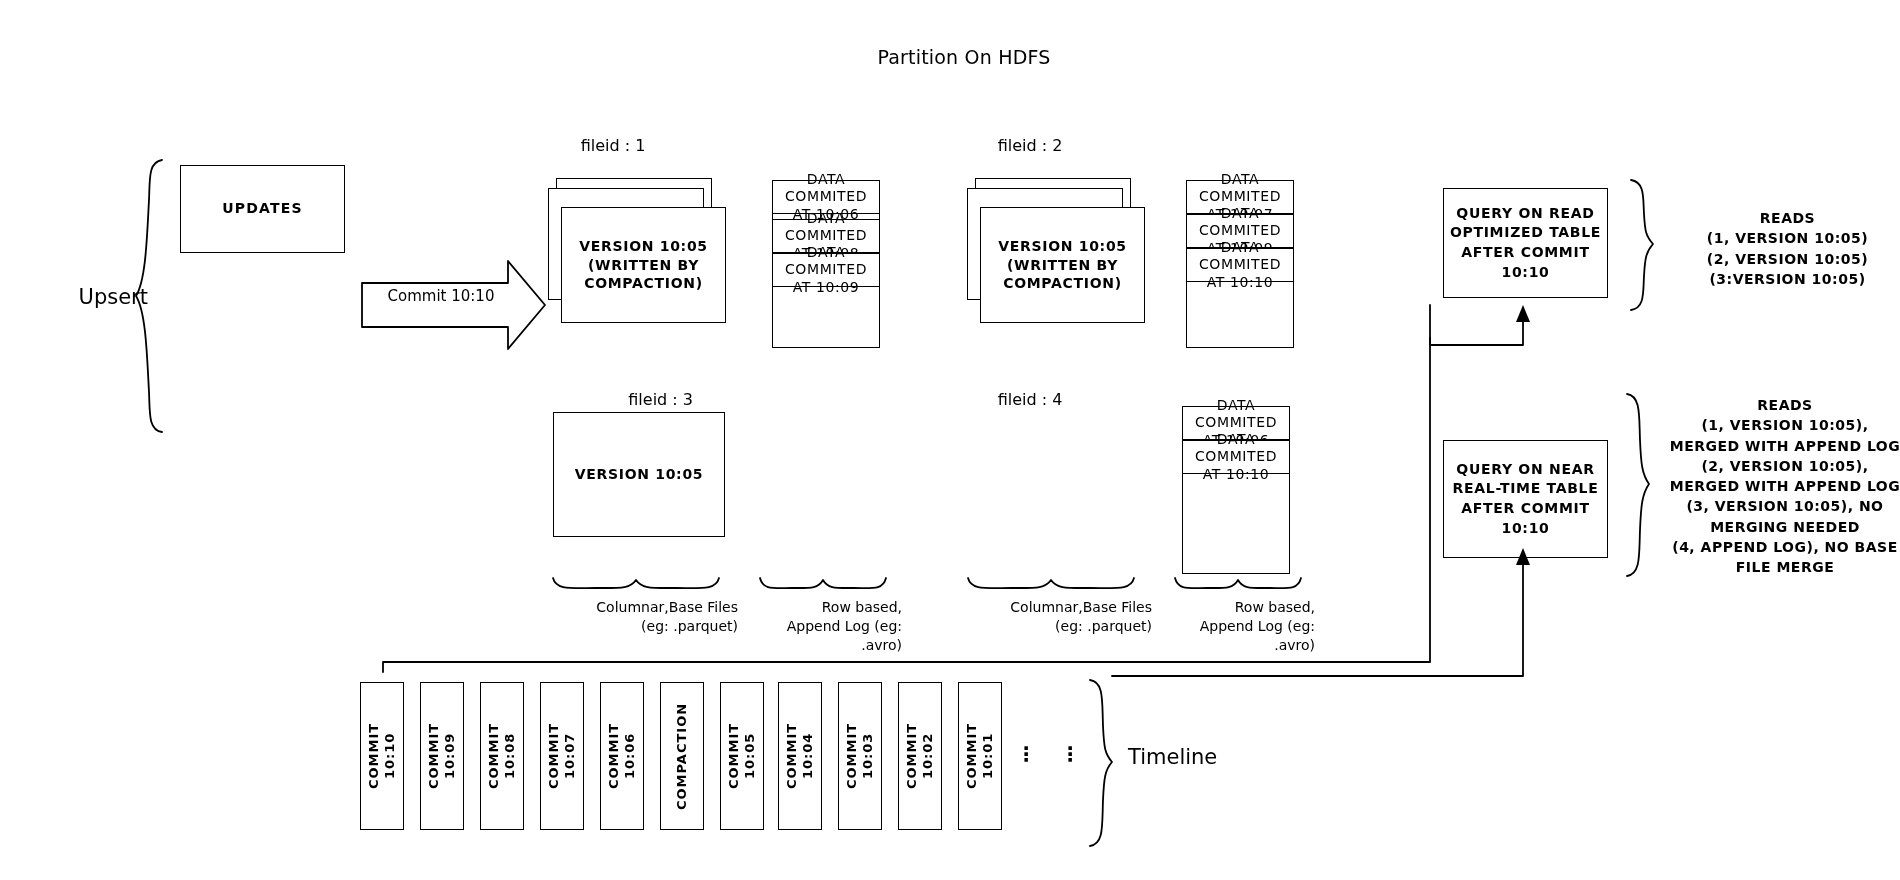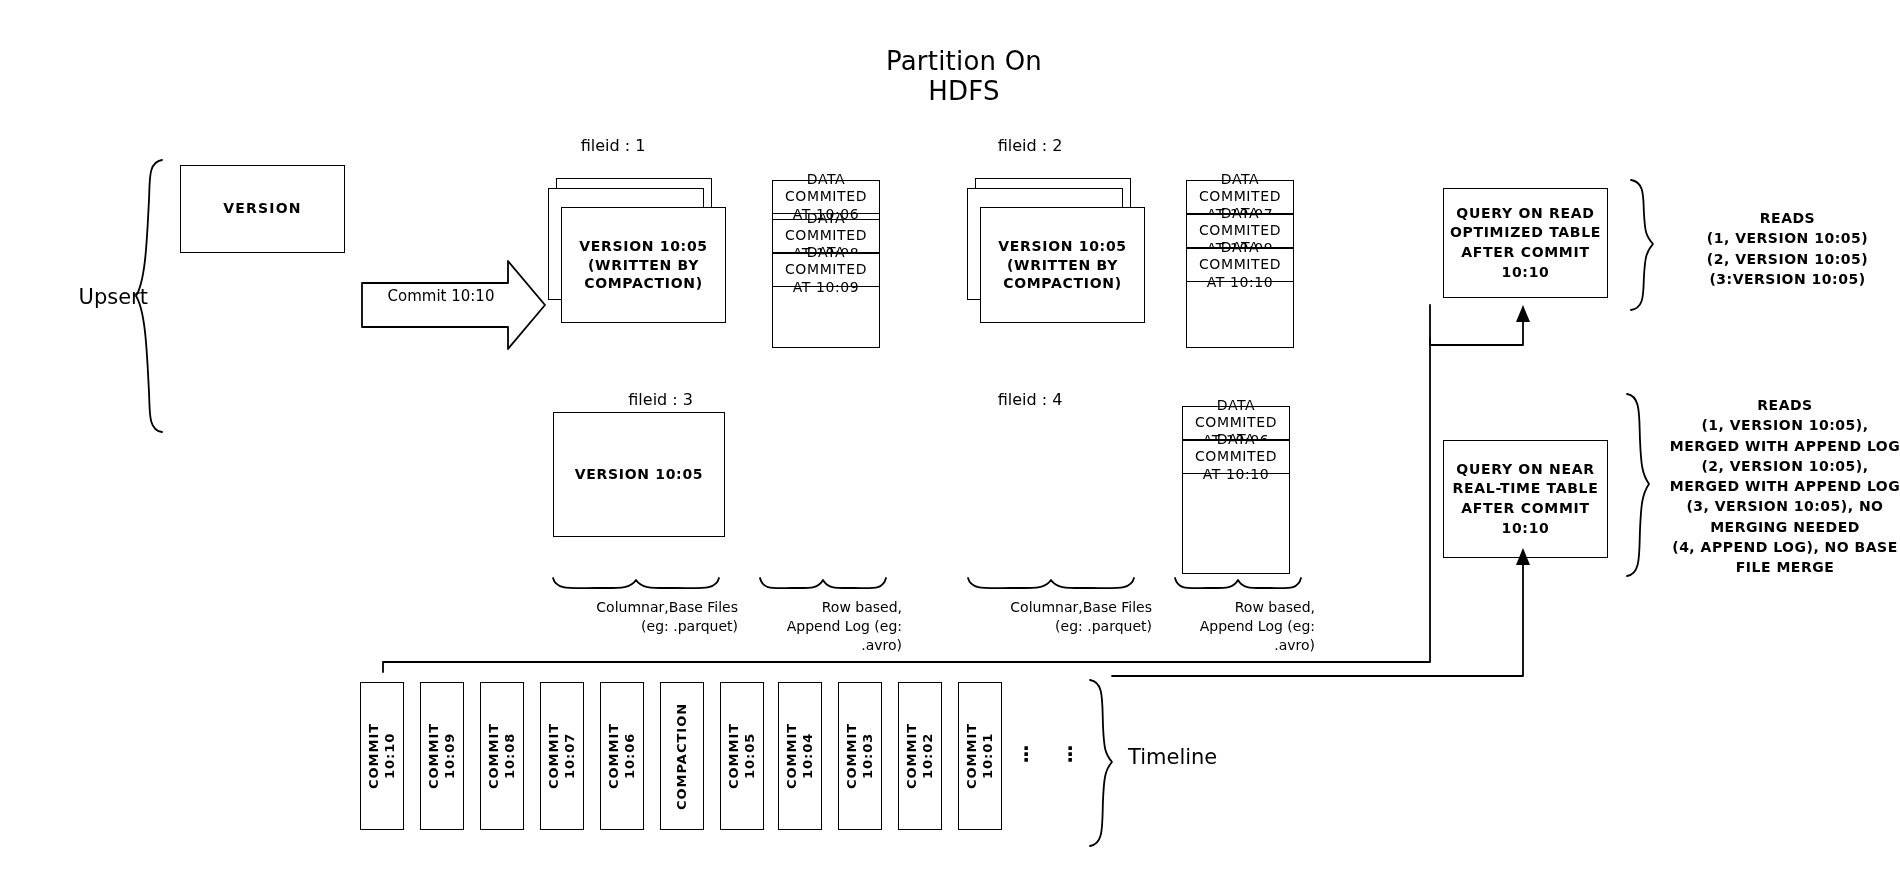--- a/index.html
+++ b/index.html
@@ -26,21 +26,21 @@
     background: #fff;
   }
   .center-text {
     display: flex;
     align-items: center;
     justify-content: center;
     text-align: center;
     line-height: 1.25;
   }
   .title {
-    font-size: 26px;
+    font-size: 19px;
     letter-spacing: 0.2px;
   }
   .label-plain {
     font-size: 16px;
     text-align: center;
   }
   .label-small {
     font-size: 14px;
     text-align: right;
     line-height: 1.35;
@@ -112,21 +112,21 @@
 </head>
 <body>
 
 <div id="canvas">
 
   <div class="abs title" style="left:864px; top:46px; width:200px; text-align:center;">Partition On HDFS</div>
 
   <div class="abs upsert-text" style="left:38px; top:285px; width:110px; text-align:right;">Upsert</div>
 
   <div class="abs box center-text stage-label" style="left:180px; top:165px; width:165px; height:88px;">
-    <span>VERSION</span>
+    <span>UPDATES</span>
   </div>
 
 
   <div class="abs label-plain" style="left:366px; top:287px; width:150px; text-align:center; font-size:15px;">Commit 10:10</div>
 
   <div class="abs label-plain" style="left:533px; top:136px; width:160px;">fileid : 1</div>
 
   <div class="abs box" style="left:556px; top:178px; width:156px; height:112px;"></div>
   <div class="abs box" style="left:548px; top:188px; width:156px; height:112px;"></div>
   <div class="abs box center-text version-label" style="left:561px; top:207px; width:165px; height:116px;">

